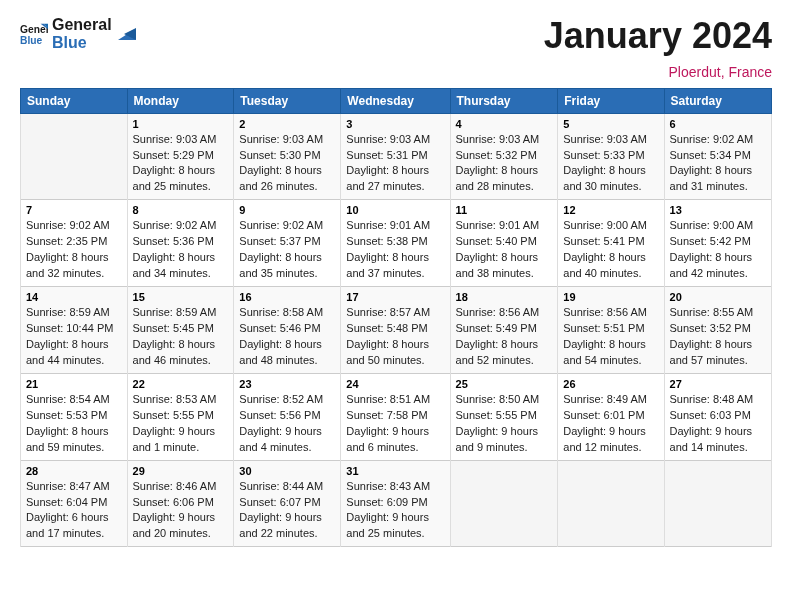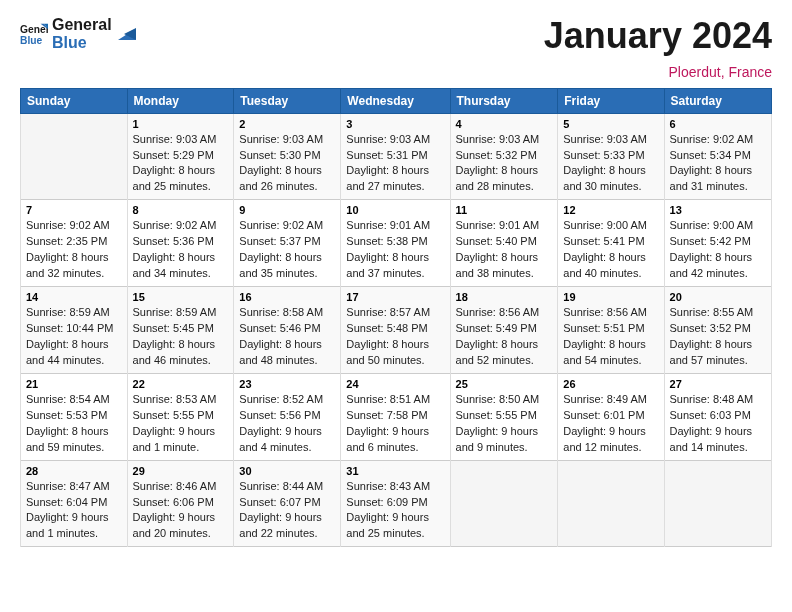--- a/index.html
+++ b/index.html
@@ -241,21 +241,21 @@
             <div class="day-info"><span>Sunrise: 8:49 AM</span><br><span>Sunset: 6:01 PM</span><br><span>Daylight: 9 hours and 12 minutes.</span></div>
           </td>
           <td>
             <span class="day-num">27</span>
             <div class="day-info"><span>Sunrise: 8:48 AM</span><br><span>Sunset: 6:03 PM</span><br><span>Daylight: 9 hours and 14 minutes.</span></div>
           </td>
         </tr>
         <tr>
           <td>
             <span class="day-num">28</span>
-            <div class="day-info"><span>Sunrise: 8:47 AM</span><br><span>Sunset: 6:04 PM</span><br><span>Daylight: 9 hours and 1 minutes.</span></div>
+            <div class="day-info"><span>Sunrise: 8:47 AM</span><br><span>Sunset: 6:04 PM</span><br><span>Daylight: 6 hours and 17 minutes.</span></div>
           </td>
           <td>
             <span class="day-num">29</span>
             <div class="day-info"><span>Sunrise: 8:46 AM</span><br><span>Sunset: 6:06 PM</span><br><span>Daylight: 9 hours and 20 minutes.</span></div>
           </td>
           <td>
             <span class="day-num">30</span>
             <div class="day-info"><span>Sunrise: 8:44 AM</span><br><span>Sunset: 6:07 PM</span><br><span>Daylight: 9 hours and 22 minutes.</span></div>
           </td>
           <td>

